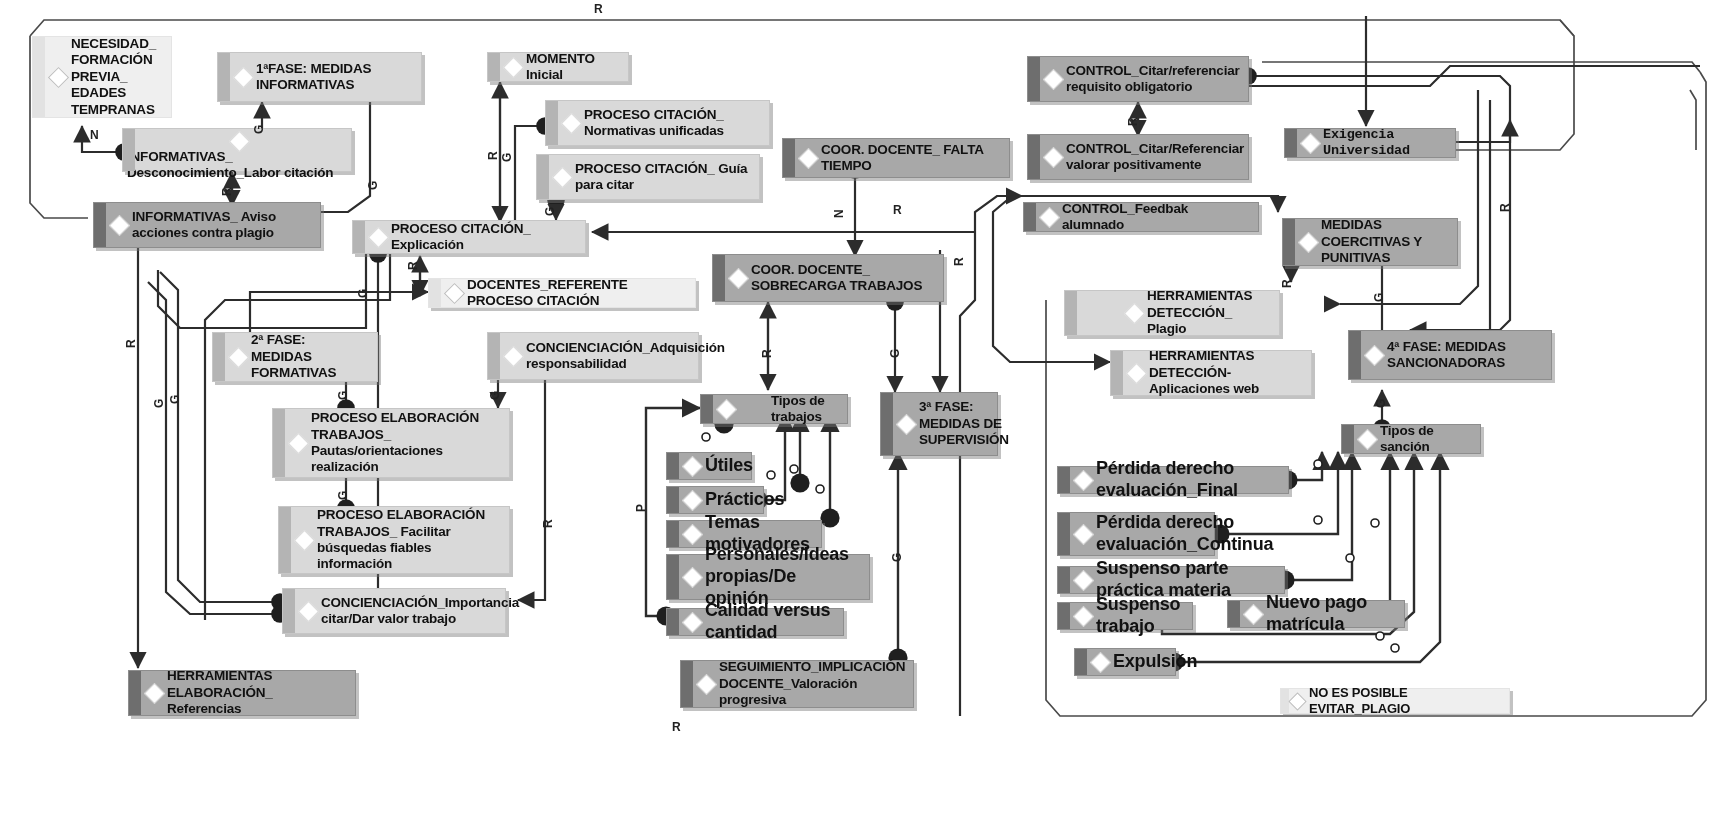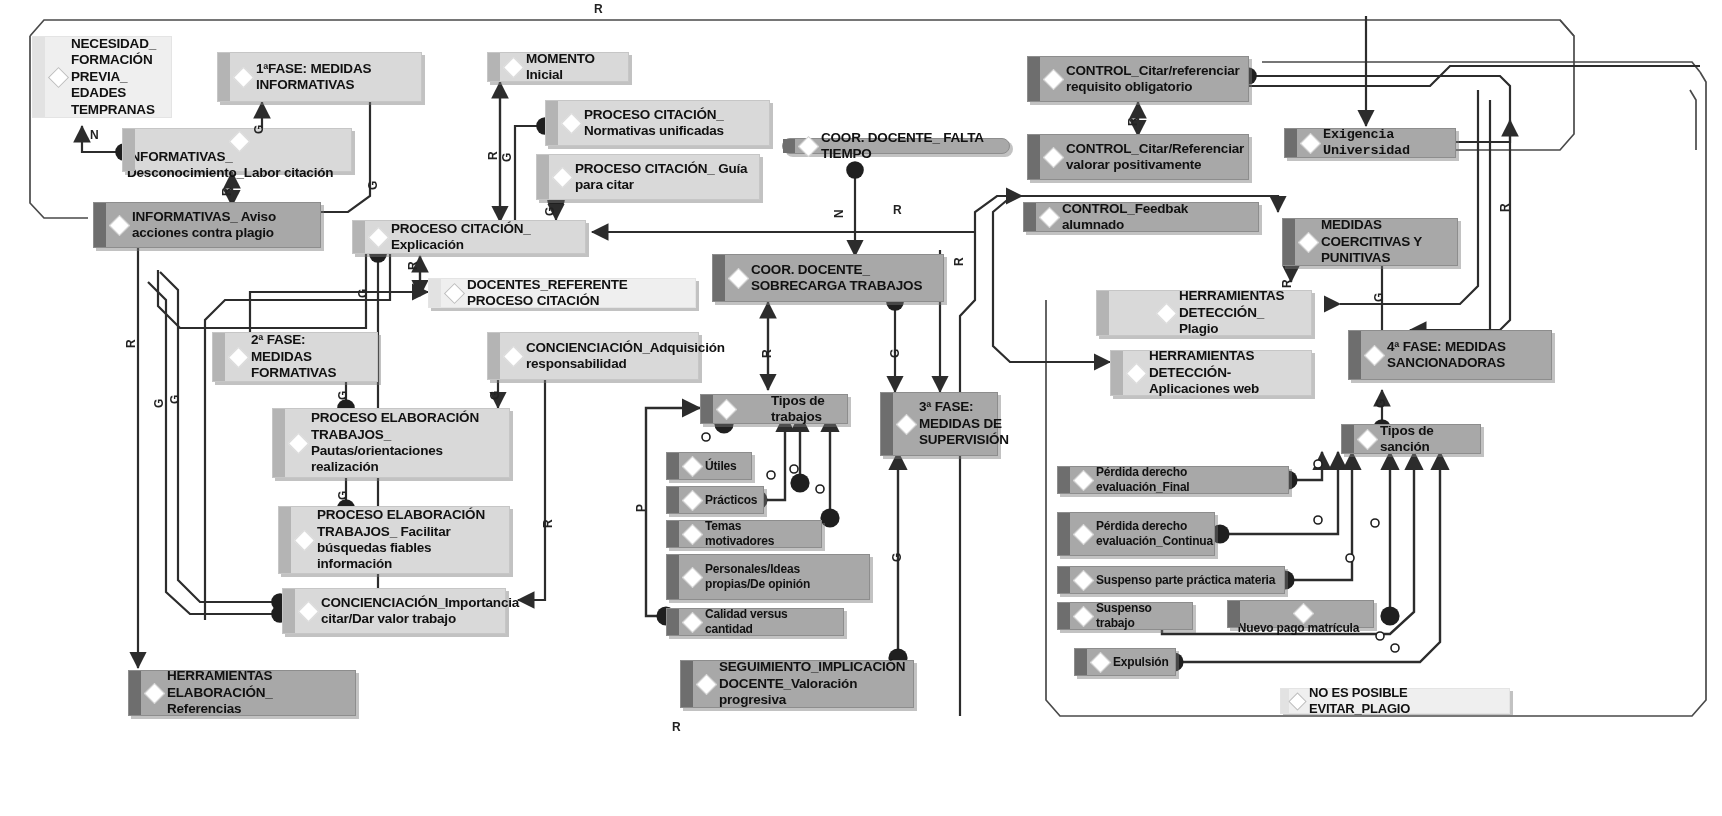--- a/index.html
+++ b/index.html
@@ -17,21 +17,21 @@
   .node.dark .bar{background:#6e6e6e;}
   .node.dark .dia{background:#ffffff;border:1px solid #cfcfcf;}
   .node.light{background:#d9d9d9;border:1px solid #c6c6c6;color:#111;}
   .node.light .bar{background:#b4b4b4;}
   .node.light .dia{background:#ffffff;border:1px solid #d8d8d8;}
   .node.pale{background:#efefef;border:1px solid #e4e4e4;color:#111;}
   .node.pale .bar{background:#e2e2e2;}
   .node.pale .dia{background:#ffffff;border:1px solid #bdbdbd;}
   .node.shadow{box-shadow:3px 3px 0 rgba(120,120,120,.45);}
   .node .tx{font-size:13.5px;font-weight:bold;}
-  .node.sm .tx{font-size:12px;}
+  .node.sm .tx{font-size:18px;}
 
   .elab{position:absolute;font-size:12px;font-weight:bold;color:#222;}
   .rot{transform:rotate(-90deg);transform-origin:left top;white-space:nowrap;}
 </style>
 </head>
 <body>
 
 <div id="stage">
 
   <svg id="wires" viewBox="0 0 1722 816" xmlns="http://www.w3.org/2000/svg">
@@ -249,21 +249,21 @@
     <span class="dia"></span>
     <span class="tx">CONCIENCIACIÓN_Importancia citar/Dar valor trabajo</span>
   </div>
 
   <div class="node dark shadow" style="left:128px;top:670px;width:228px;height:46px;">
     <span class="bar"></span>
     <span class="dia"></span>
     <span class="tx">HERRAMIENTAS ELABORACIÓN_ Referencias</span>
   </div>
 
-  <div class="node dark shadow" style="left:782px;top:138px;width:228px;height:16px;border-radius:12px;">
+  <div class="node dark shadow" style="left:782px;top:138px;width:228px;height:40px;">
     <span class="bar"></span>
     <span class="dia"></span>
     <span class="tx">COOR. DOCENTE_ FALTA TIEMPO</span>
   </div>
 
   <div class="node dark shadow" style="left:712px;top:254px;width:232px;height:48px;">
     <span class="bar"></span>
     <span class="dia"></span>
     <span class="tx">COOR. DOCENTE_ SOBRECARGA TRABAJOS</span>
   </div>
@@ -339,21 +339,21 @@
     <span class="dia"></span>
     <span class="tx">Exigencia Universidad</span>
   </div>
 
   <div class="node dark shadow" style="left:1282px;top:218px;width:176px;height:48px;">
     <span class="bar"></span>
     <span class="dia"></span>
     <span class="tx">MEDIDAS COERCITIVAS Y PUNITIVAS</span>
   </div>
 
-  <div class="node light shadow" style="left:1096px;top:290px;width:216px;height:46px;padding-left:48px;">
+  <div class="node light shadow" style="left:1064px;top:290px;width:216px;height:46px;padding-left:48px;">
     <span class="bar"></span>
     <span class="dia"></span>
     <span class="tx">HERRAMIENTAS DETECCIÓN_ Plagio</span>
   </div>
 
   <div class="node light shadow" style="left:1110px;top:350px;width:202px;height:46px;">
     <span class="bar"></span>
     <span class="dia"></span>
     <span class="tx">HERRAMIENTAS DETECCIÓN-Aplicaciones web</span>
   </div>
@@ -387,21 +387,21 @@
     <span class="dia"></span>
     <span class="tx">Suspenso parte práctica materia</span>
   </div>
 
   <div class="node dark shadow sm" style="left:1057px;top:602px;width:136px;height:28px;">
     <span class="bar"></span>
     <span class="dia"></span>
     <span class="tx">Suspenso trabajo</span>
   </div>
 
-  <div class="node dark shadow sm" style="left:1227px;top:600px;width:147px;height:28px;flex-direction:column;">
+  <div class="node dark shadow sm" style="left:1227px;top:600px;width:178px;height:28px;">
     <span class="bar"></span>
     <span class="dia"></span>
     <span class="tx">Nuevo pago matrícula</span>
   </div>
 
   <div class="node dark shadow sm" style="left:1074px;top:648px;width:102px;height:28px;">
     <span class="bar"></span>
     <span class="dia"></span>
     <span class="tx">Expulsión</span>
   </div>

